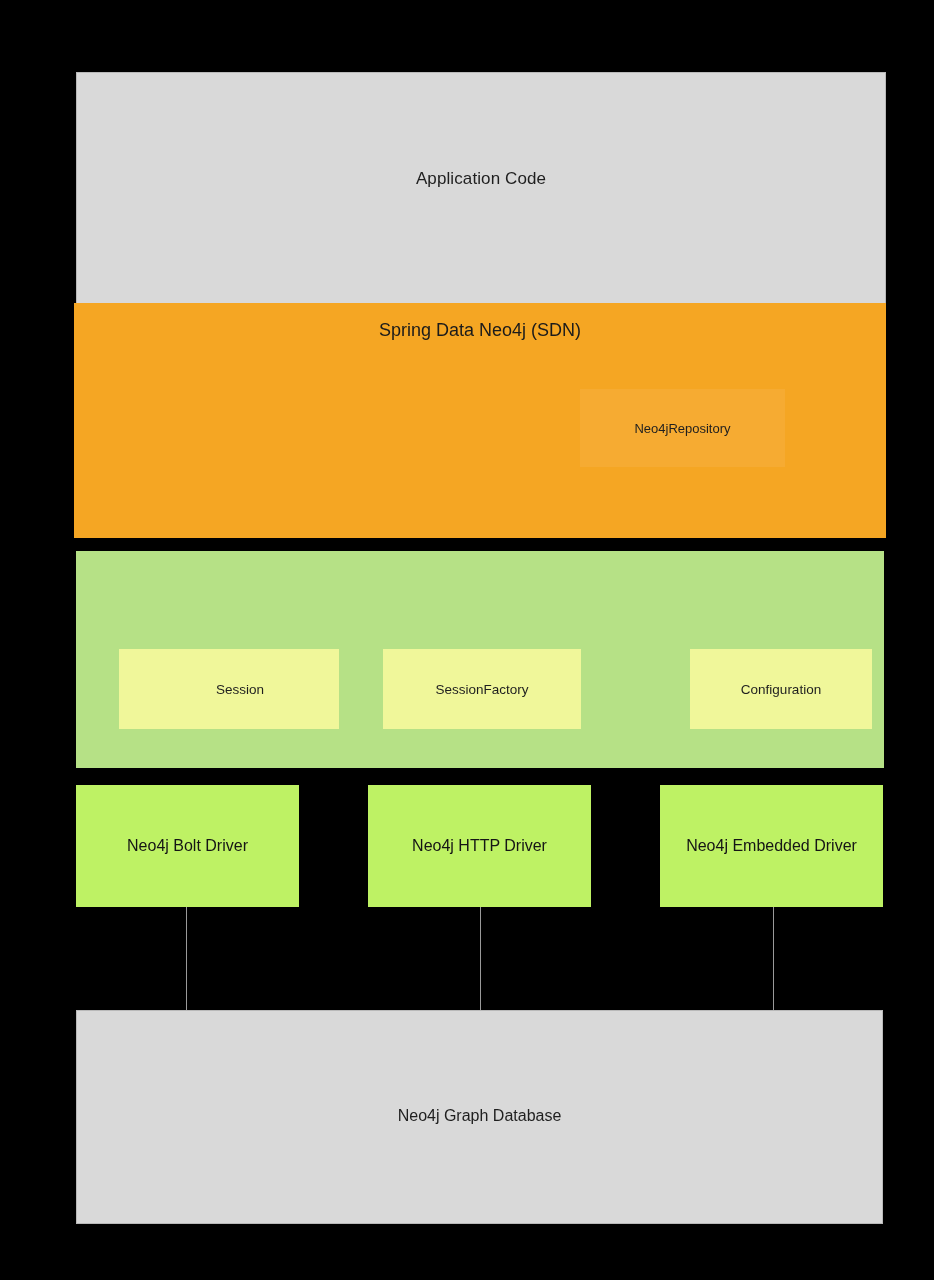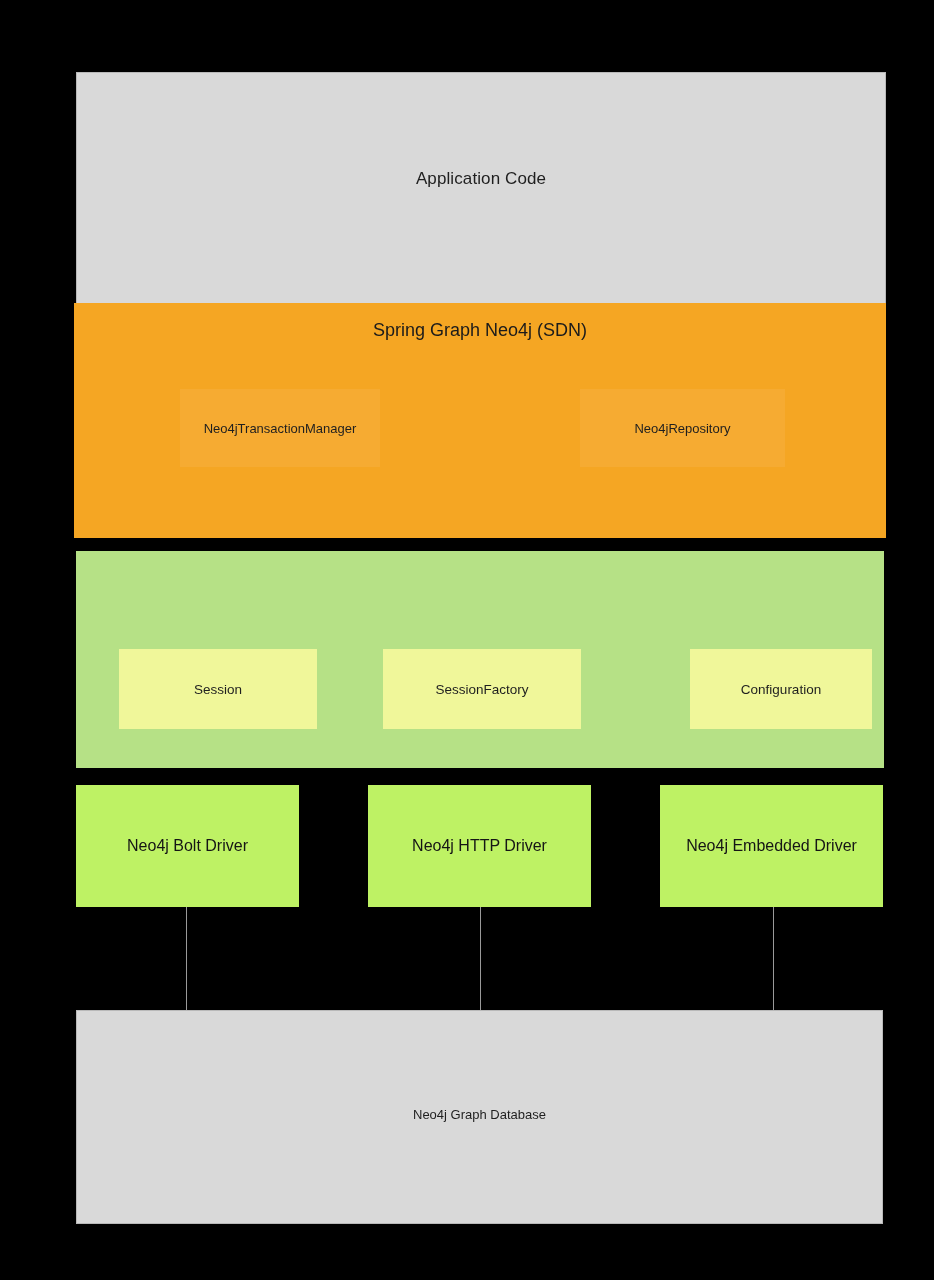--- a/index.html
+++ b/index.html
@@ -103,21 +103,21 @@
     position: absolute;
     top: 98px;
     height: 80px;
     background: #f0f79a;
     display: flex;
     align-items: center;
     justify-content: center;
     font-size: 13.5px;
     color: #1f1f1f;
   }
-  .ogm-sub.s1 { left: 43px;  width: 198px; }
+  .ogm-sub.s1 { left: 43px;  width: 198px; padding-left: 22px; }
   .ogm-sub.s2 { left: 307px; width: 198px; }
   .ogm-sub.s3 { left: 566px; width: 182px; margin-left: 48px; }
 
   
   .driver {
     position: absolute;
     top: 785px;
     height: 122px;
     background: #bef264;
     display: flex;
@@ -152,38 +152,35 @@
     height: 214px;
     background: #d9d9d9;
     border: 1px solid #b9b9b9;
   }
   .database .center-label {
     position: absolute;
     left: 0;
     right: 0;
     top: 96px;
     text-align: center;
-    font-size: 13px;
+    font-size: 16px;
     color: #1f1f1f;
   }
 </style>
 </head>
 <body>
 
 <div id="stage">
 
   <div class="layer app-code">
     <div class="center-label">Application Code</div>
   </div>
 
   <div class="layer sdn">
-    <div class="layer-title">Spring Graph Neo4j (SDN)</div>
-    <div class="sdn-sub one">
-      <span>Neo4jTransactionManager</span>
-    </div>
+    <div class="layer-title">Spring Data Neo4j (SDN)</div>
     <div class="sdn-sub two">
       <span>Neo4jRepository</span>
     </div>
   </div>
 
   <div class="layer ogm">
     <div class="ogm-sub s1">
       <span>Session</span>
     </div>
     <div class="ogm-sub s2">

